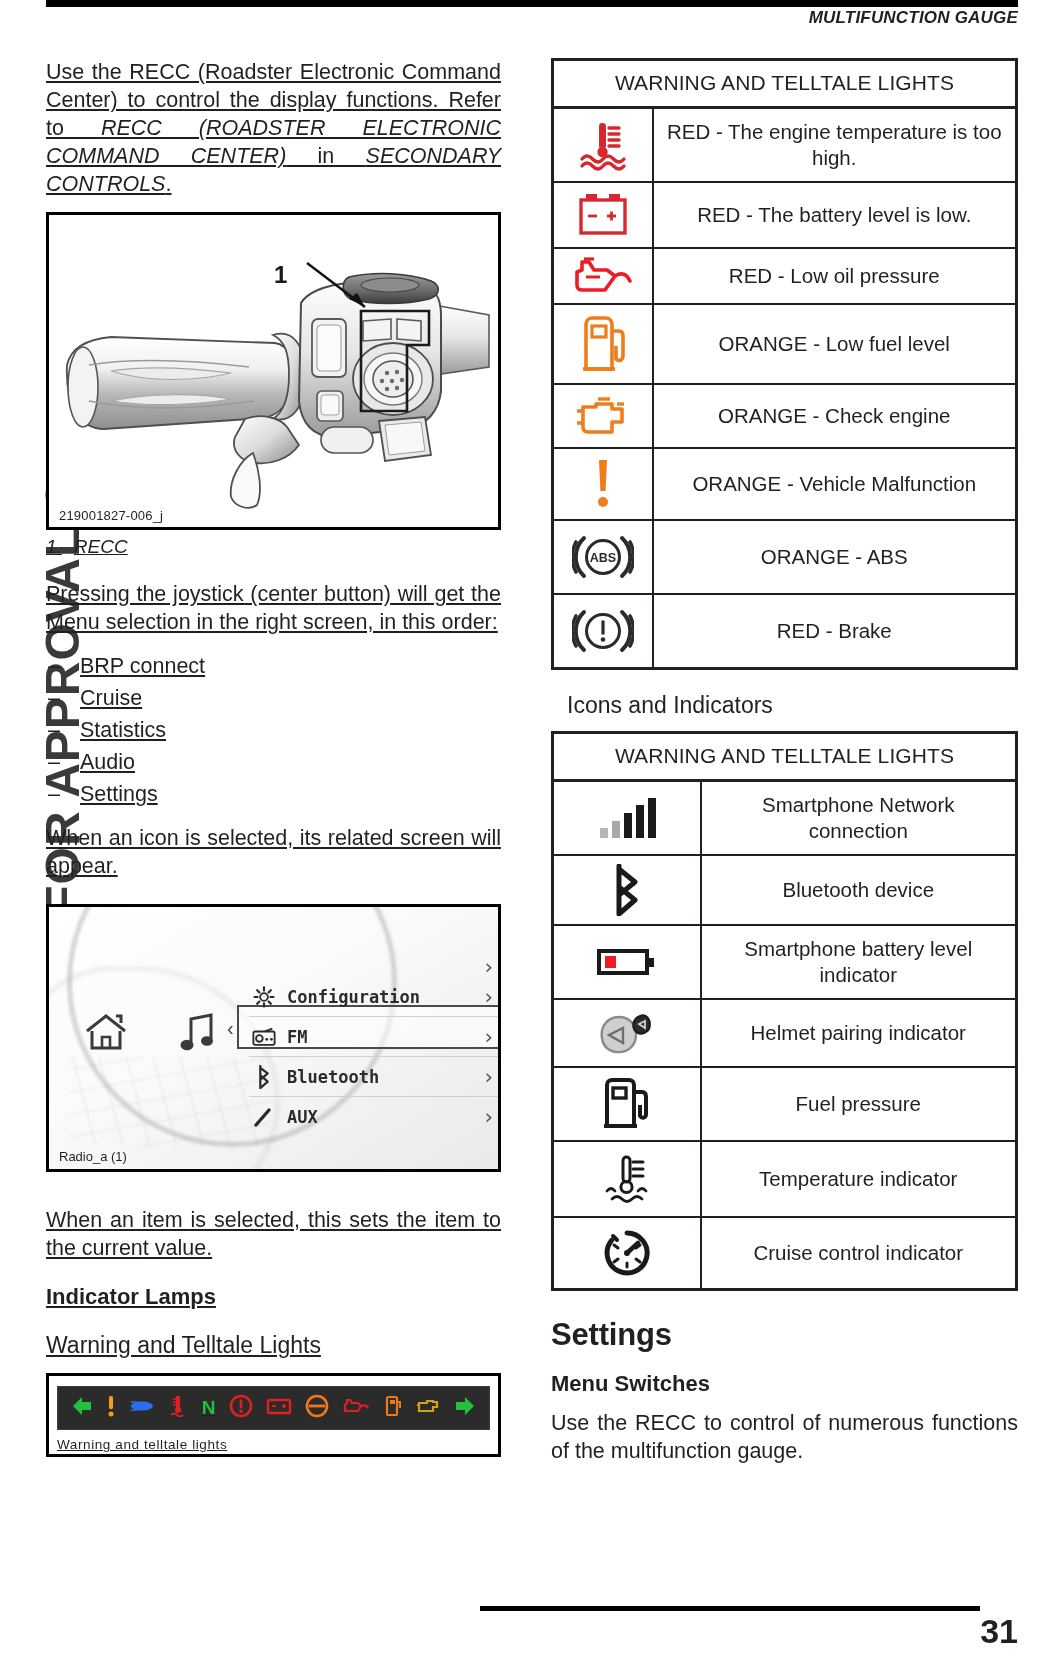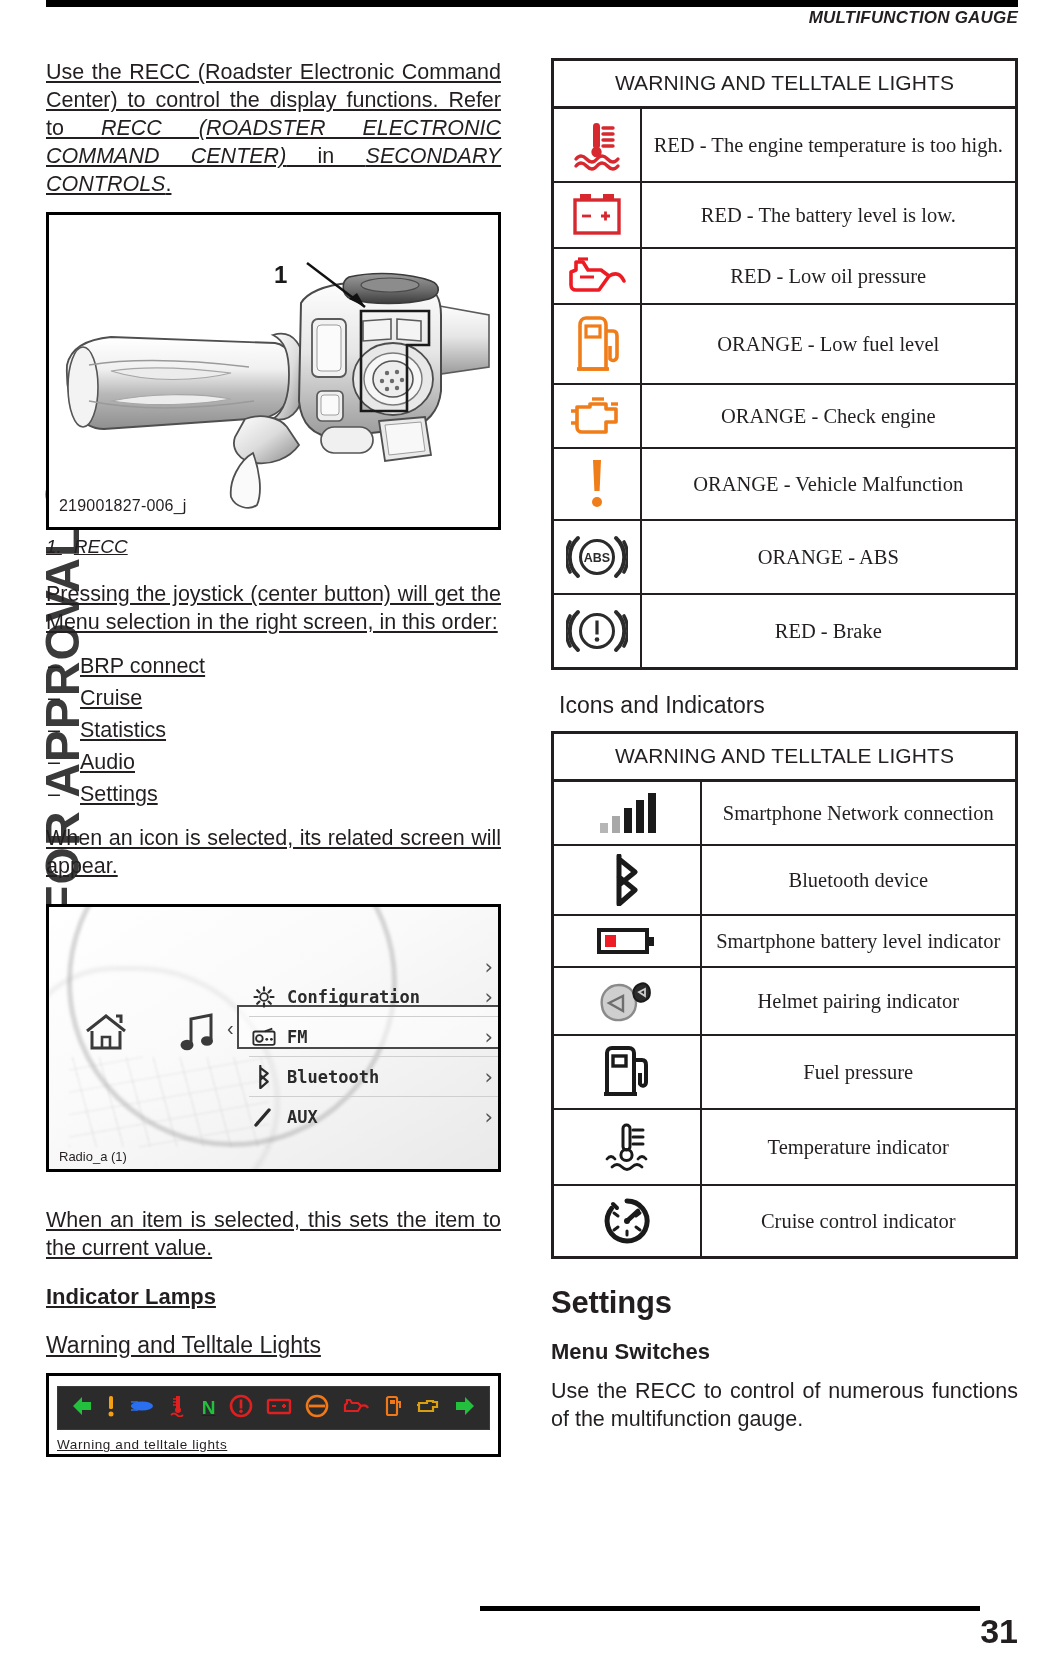--- a/index.html
+++ b/index.html
@@ -84,22 +84,22 @@
   
   .figure {
     border: 3px solid #000;
     background: #fff;
     position: relative;
     margin: 8px 0 6px 0;
     overflow: hidden;
   }
   .fig-id {
     position: absolute;
-    left: 10px; bottom: 12px;
-    font-size: 16px;
+    left: 10px; bottom: 4px;
+    font-size: 13px;
     letter-spacing: 0.2px;
     color: #231f20;
     text-align: center;
   }
   .fig-caption {
     font-size: 19px;
     font-style: italic;
     margin: 2px 0 22px 0;
   }
   .fig-caption .num { margin-right: 12px; }
@@ -137,31 +137,31 @@
     padding: 10px 4px 11px 4px;
     text-align: center;
     letter-spacing: 0.1px;
   }
   table.wt td {
     border: 2px solid #231f20;
     vertical-align: middle;
     text-align: center;
   }
   table.wt td.icocell {
-    width: 88px;
+    width: 100px;
     padding: 8px 4px;
   }
   table.wt.t2 td.icocell { width: 148px; }
   table.wt td.txtcell {
     font-size: 20.5px;
     line-height: 26px;
     padding: 10px 12px;
   }
   table.wt td:first-child { border-left: none; }
-  table.wt td:last-child { border-right: none; font-family: Liberation Serif, serif; }
+  table.wt td:last-child { border-right: none; }
   table.wt tr:last-child td { border-bottom: none; }
 
   .icowrap {
     display: flex;
     align-items: center;
     justify-content: center;
     height: 100%;
   }
 
   
@@ -671,21 +671,21 @@
               <path d="M4 13 A32 32 0 0 0 4 43" fill="none" stroke="#2b2b2b" stroke-width="3.6" stroke-linecap="round"></path>
               <path d="M58 13 A32 32 0 0 1 58 43" fill="none" stroke="#2b2b2b" stroke-width="3.6" stroke-linecap="round"></path>
             </svg>
           </div>
         </td>
         <td class="txtcell">RED - Brake</td>
       </tr>
     </tbody>
   </table>
 
-  <h3 class="sub-r" style="margin:22px 0 12px 8px;">Icons and Indicators</h3>
+  <h3 class="sub-r" style="margin:22px 0 12px 16px;">Icons and Indicators</h3>
 
   <table class="wt t2">
     <thead>
       <tr>
           <th class="hdr" colspan="2">WARNING AND TELLTALE LIGHTS</th>
         </tr>
     </thead>
     <tbody>
       <tr>
         <td class="icocell">

